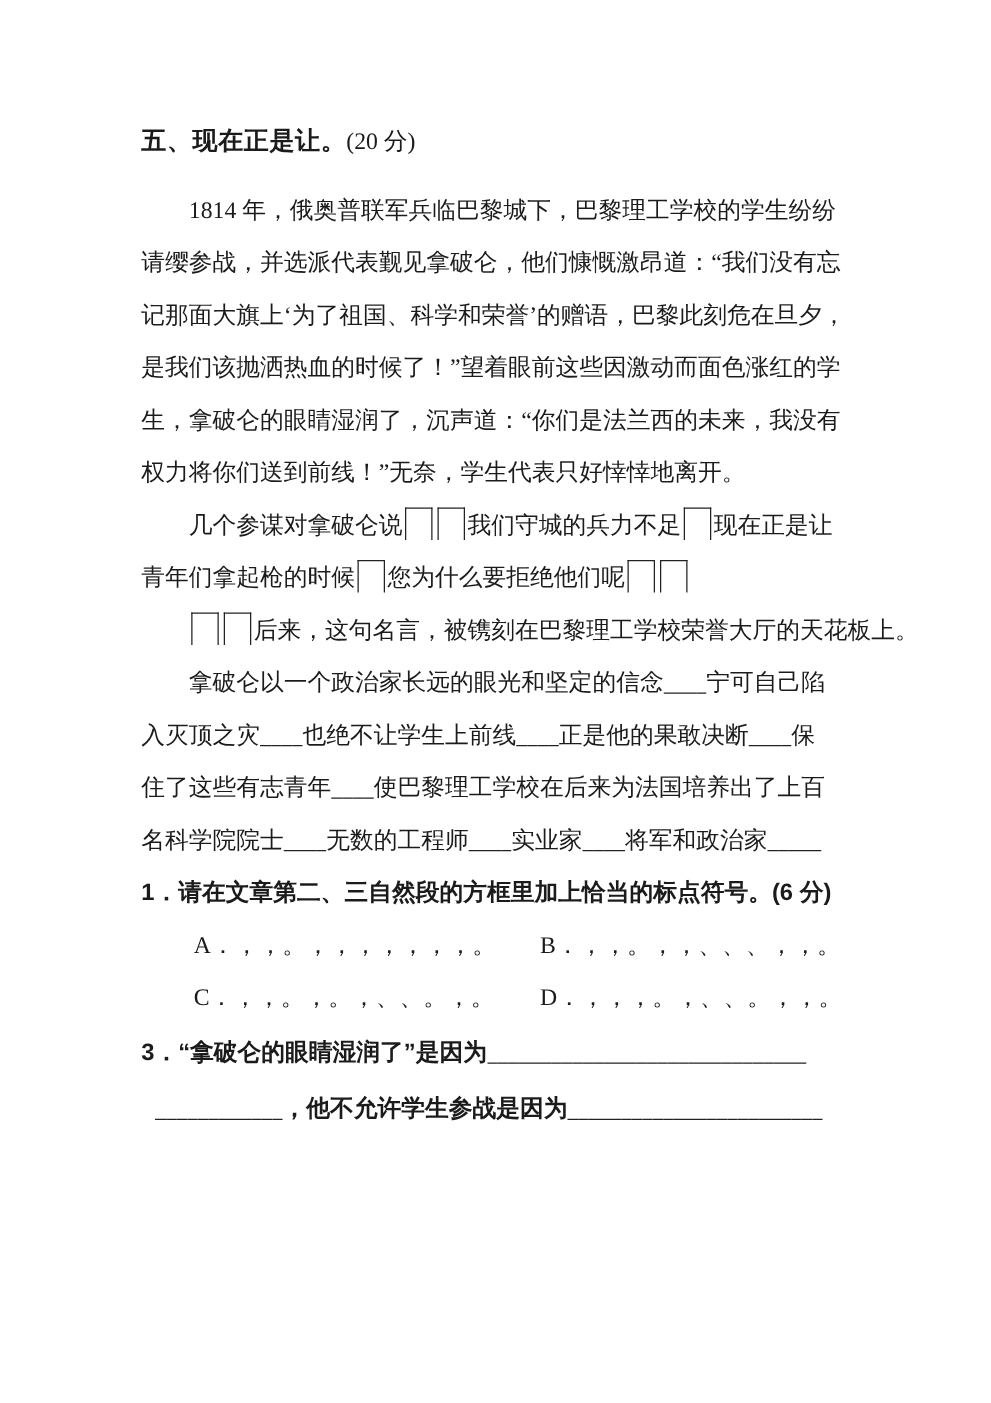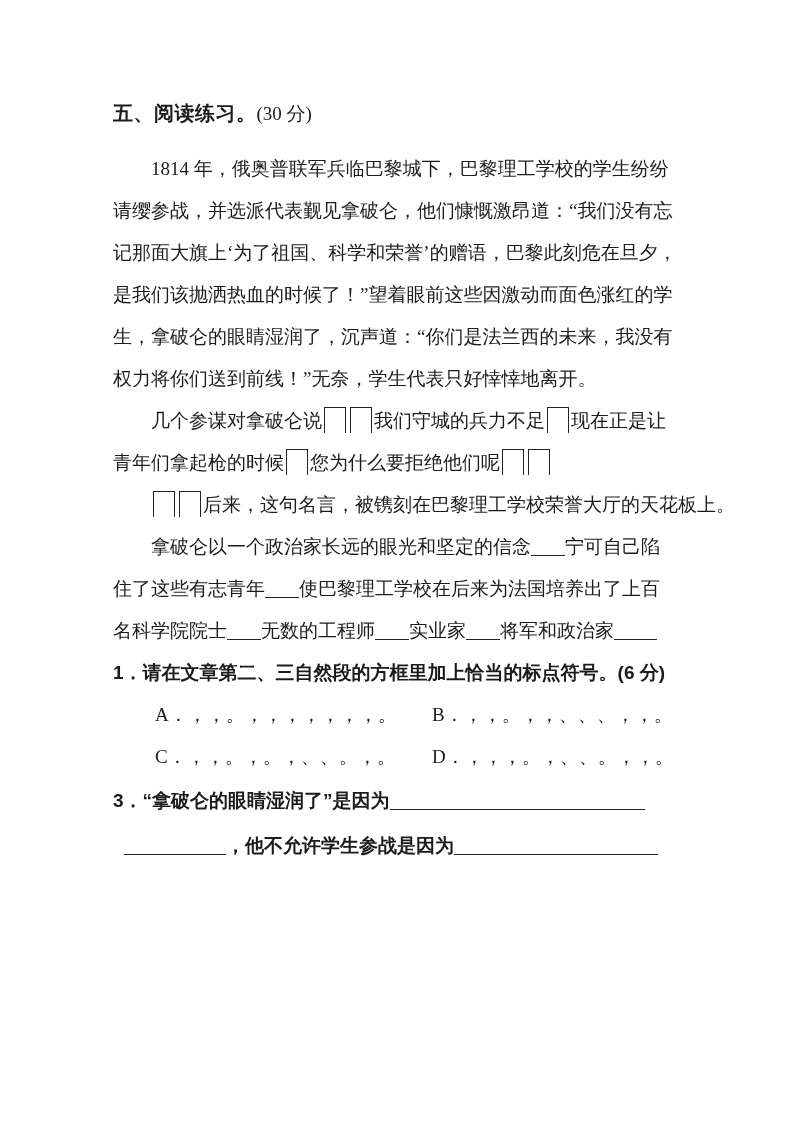--- a/index.html
+++ b/index.html
@@ -51,40 +51,41 @@
     border-bottom:1.4px solid #222222;
     vertical-align:-3px;
   }
 </style>
 </head>
 <body>
 
 <div class="page">
 
   <div class="title">
-    <span>五、阅读练习。</span><span class="t-score">(30 分)</span>
+    <span>五、现在正是让。</span><span class="t-score">(20 分)</span>
   </div>
 
   <div class="para kai">
       <div class="pline">1814 年，俄奥普联军兵临巴黎城下，巴黎理工学校的学生纷纷</div>
       <div class="pline">请缨参战，并选派代表觐见拿破仑，他们慷慨激昂道：“我们没有忘</div>
       <div class="pline">记那面大旗上‘为了祖国、科学和荣誉’的赠语，巴黎此刻危在旦夕，</div>
       <div class="pline">是我们该抛洒热血的时候了！”望着眼前这些因激动而面色涨红的学</div>
       <div class="pline">生，拿破仑的眼睛湿润了，沉声道：“你们是法兰西的未来，我没有</div>
       <div class="pline">权力将你们送到前线！”无奈，学生代表只好悻悻地离开。</div>
     </div>
   <div class="para kai">
       <div class="pline">几个参谋对拿破仑说<span class="pbox"></span><span class="pbox"></span>我们守城的兵力不足<span class="pbox"></span>现在正是让</div>
       <div class="pline">青年们拿起枪的时候<span class="pbox"></span>您为什么要拒绝他们呢<span class="pbox"></span><span class="pbox"></span></div>
     </div>
   <div class="para kai">
       <div class="pline"><span class="pbox"></span><span class="pbox"></span>后来，这句名言，被镌刻在巴黎理工学校荣誉大厅的天花板上。</div>
     </div>
   <div class="para kai">
       <div class="pline">拿破仑以一个政治家长远的眼光和坚定的信念<span class="blank"></span><span class="blank"></span><span class="blank"></span><span class="blank"></span>宁可自己陷</div>
+      <div class="pline">入灭顶之灾<span class="blank"></span><span class="blank"></span><span class="blank"></span><span class="blank"></span>也绝不让学生上前线<span class="blank"></span><span class="blank"></span><span class="blank"></span><span class="blank"></span>正是他的果敢决断<span class="blank"></span><span class="blank"></span><span class="blank"></span><span class="blank"></span>保</div>
       <div class="pline">住了这些有志青年<span class="blank"></span><span class="blank"></span><span class="blank"></span><span class="blank"></span>使巴黎理工学校在后来为法国培养出了上百</div>
       <div class="pline">名科学院院士<span class="blank"></span><span class="blank"></span><span class="blank"></span><span class="blank"></span>无数的工程师<span class="blank"></span><span class="blank"></span><span class="blank"></span><span class="blank"></span>实业家<span class="blank"></span><span class="blank"></span><span class="blank"></span><span class="blank"></span>将军和政治家<span class="blank"></span><span class="blank"></span><span class="blank"></span><span class="blank"></span><span class="blank"></span></div>
     </div>
 
   <div class="qline">1．请在文章第二、三自然段的方框里加上恰当的标点符号。(6 分)</div>
 
   <div class="opt-row">
     <span class="opt-cell-1">A．，，。，，，，，，，。</span>
     <span class="opt-cell-2">B．，，。，，、、、，，。</span>
   </div>

